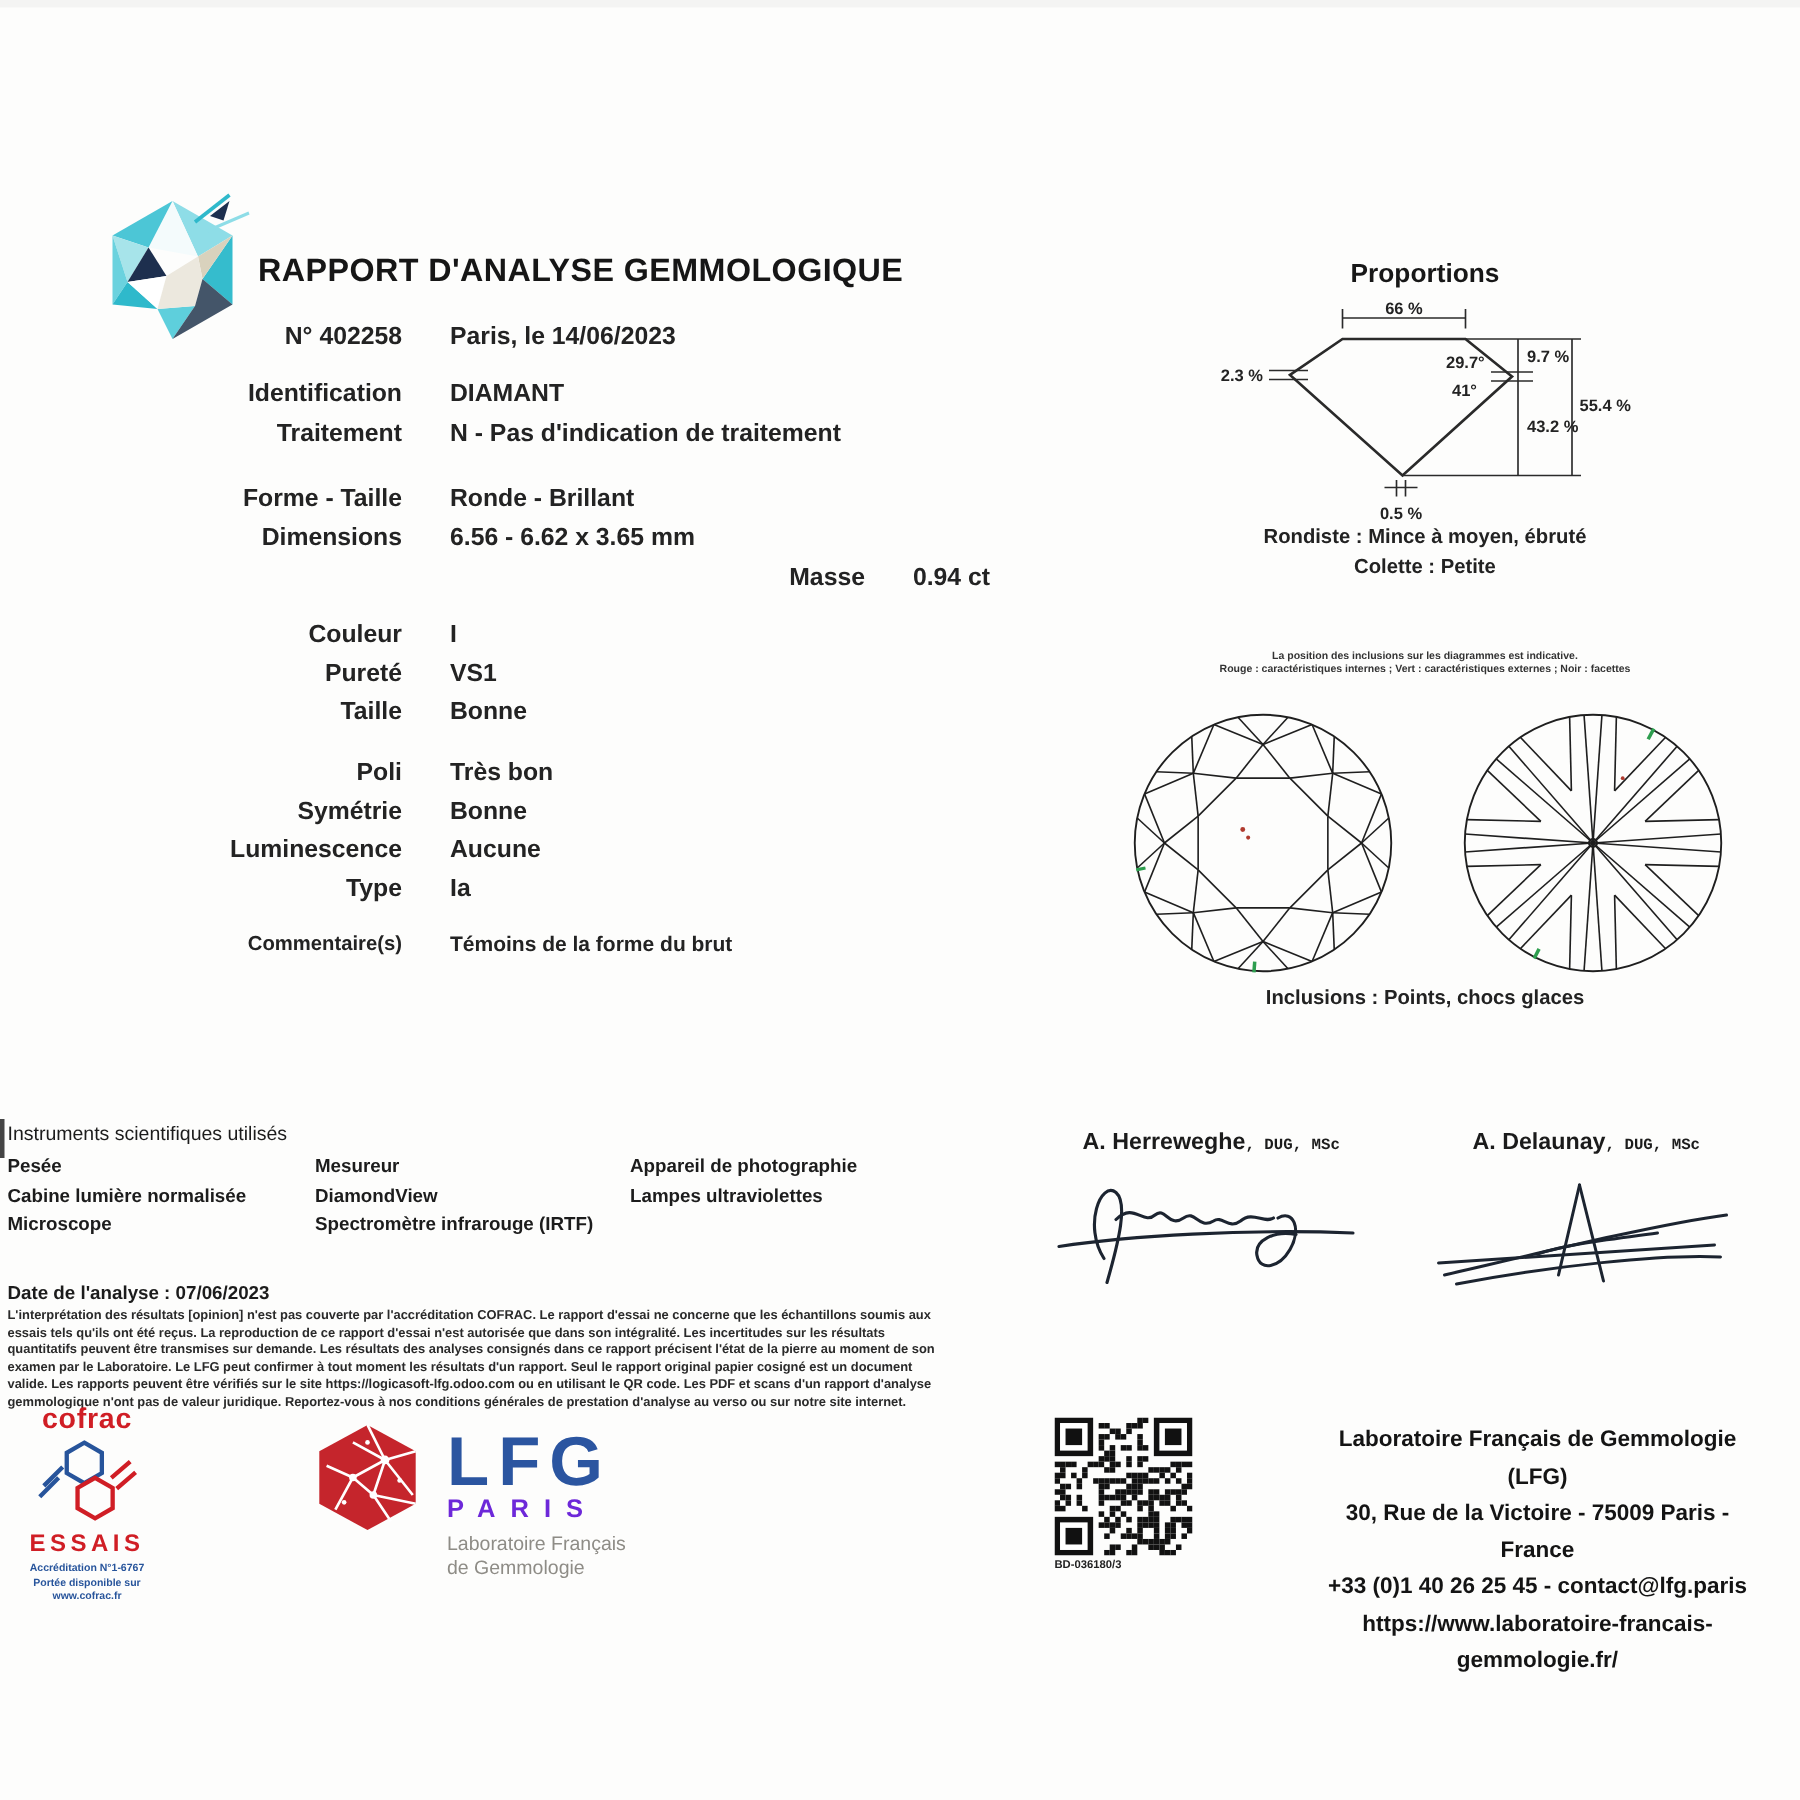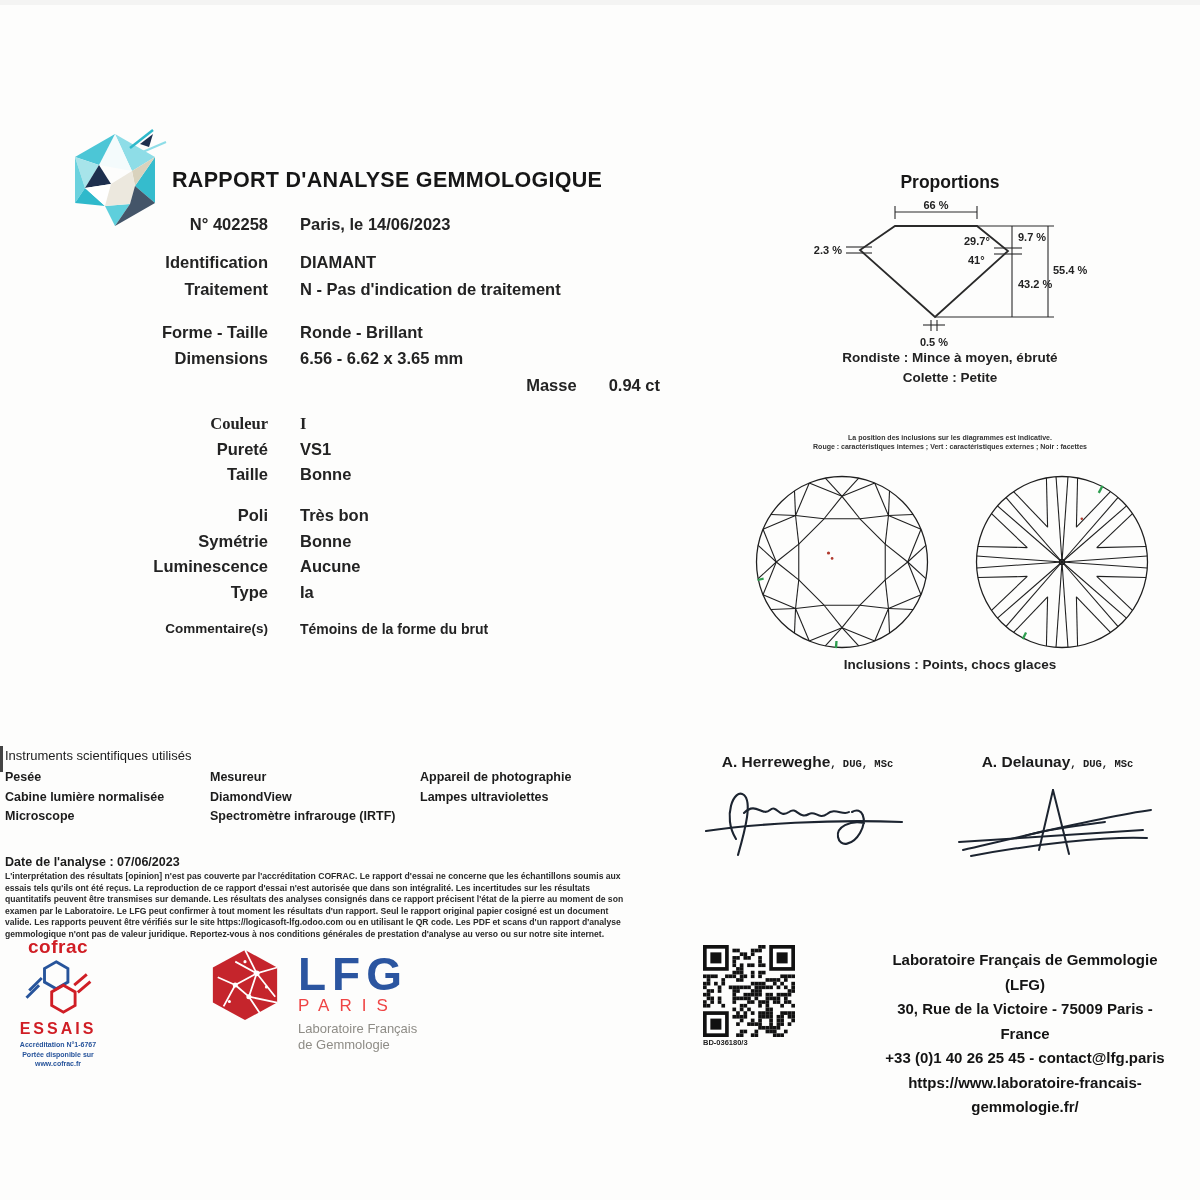--- a/index.html
+++ b/index.html
@@ -20,21 +20,21 @@
   .inst{font-size:12.5px;font-weight:700;line-height:19.5px;}
   .sig-name{font-size:15.5px;font-weight:800;color:#1b1b1b;}
   .sig-suffix{font-size:10.5px;font-weight:700;font-family:Liberation Mono, monospace;}
   .date-line{font-size:12.5px;font-weight:700;}
   .fineprint{font-size:8.6px;font-weight:700;color:#2a2a2a;line-height:11.6px;width:620px;}
   .addr{font-size:15px;font-weight:700;line-height:24.5px;text-align:center;color:#141414;}
   .cofrac-name{font-size:19px;font-weight:800;color:#d01e25;letter-spacing:.5px;}
   .cofrac-essais{font-size:16px;font-weight:800;color:#d01e25;letter-spacing:3px;}
   .cofrac-tiny{font-size:7px;font-weight:700;color:#27549b;line-height:9.5px;text-align:center;}
   .lfg-acronym{font-size:46px;font-weight:700;color:#2b55a0;letter-spacing:6px;line-height:44px;}
-  .lfg-city{font-size:17px;font-weight:400;color:#ef4444;letter-spacing:10px;}
+  .lfg-city{font-size:17px;font-weight:700;color:#6d28d9;letter-spacing:10px;}
   .lfg-sub{font-size:13px;font-weight:400;color:#8e8c86;line-height:16px;}
   .qr-label{font-size:7.5px;font-weight:700;color:#222;}
   svg text{font-family:"Liberation Sans",sans-serif;}
   .dimtxt{font-size:11px;font-weight:700;fill:#232323;}
 </style>
 </head>
 <body>
 
 <div class="page">
 
@@ -77,21 +77,21 @@
     <span class="val">N - Pas d'indication de traitement</span>
   </div>
   <div class="lblrow" style="top:349px;">
     <span class="lbl">Dimensions</span>
     <span class="val">6.56 - 6.62 x 3.65 mm</span>
   </div>
   <div class="lblrow" style="top:376px;justify-content:flex-end;">
     <span class="lbl">Masse</span>
     <span class="val">0.94 ct</span>
   </div>
-  <div class="lblrow" style="top:414px;font-family:Liberation Serif, serif;">
+  <div class="lblrow" style="top:414px;">
     <span class="lbl">Couleur</span>
     <span class="val">I</span>
   </div>
   <div class="lblrow" style="top:440px;">
     <span class="lbl">Pureté</span>
     <span class="val">VS1</span>
   </div>
   <div class="lblrow" style="top:465px;">
     <span class="lbl">Taille</span>
     <span class="val">Bonne</span>

